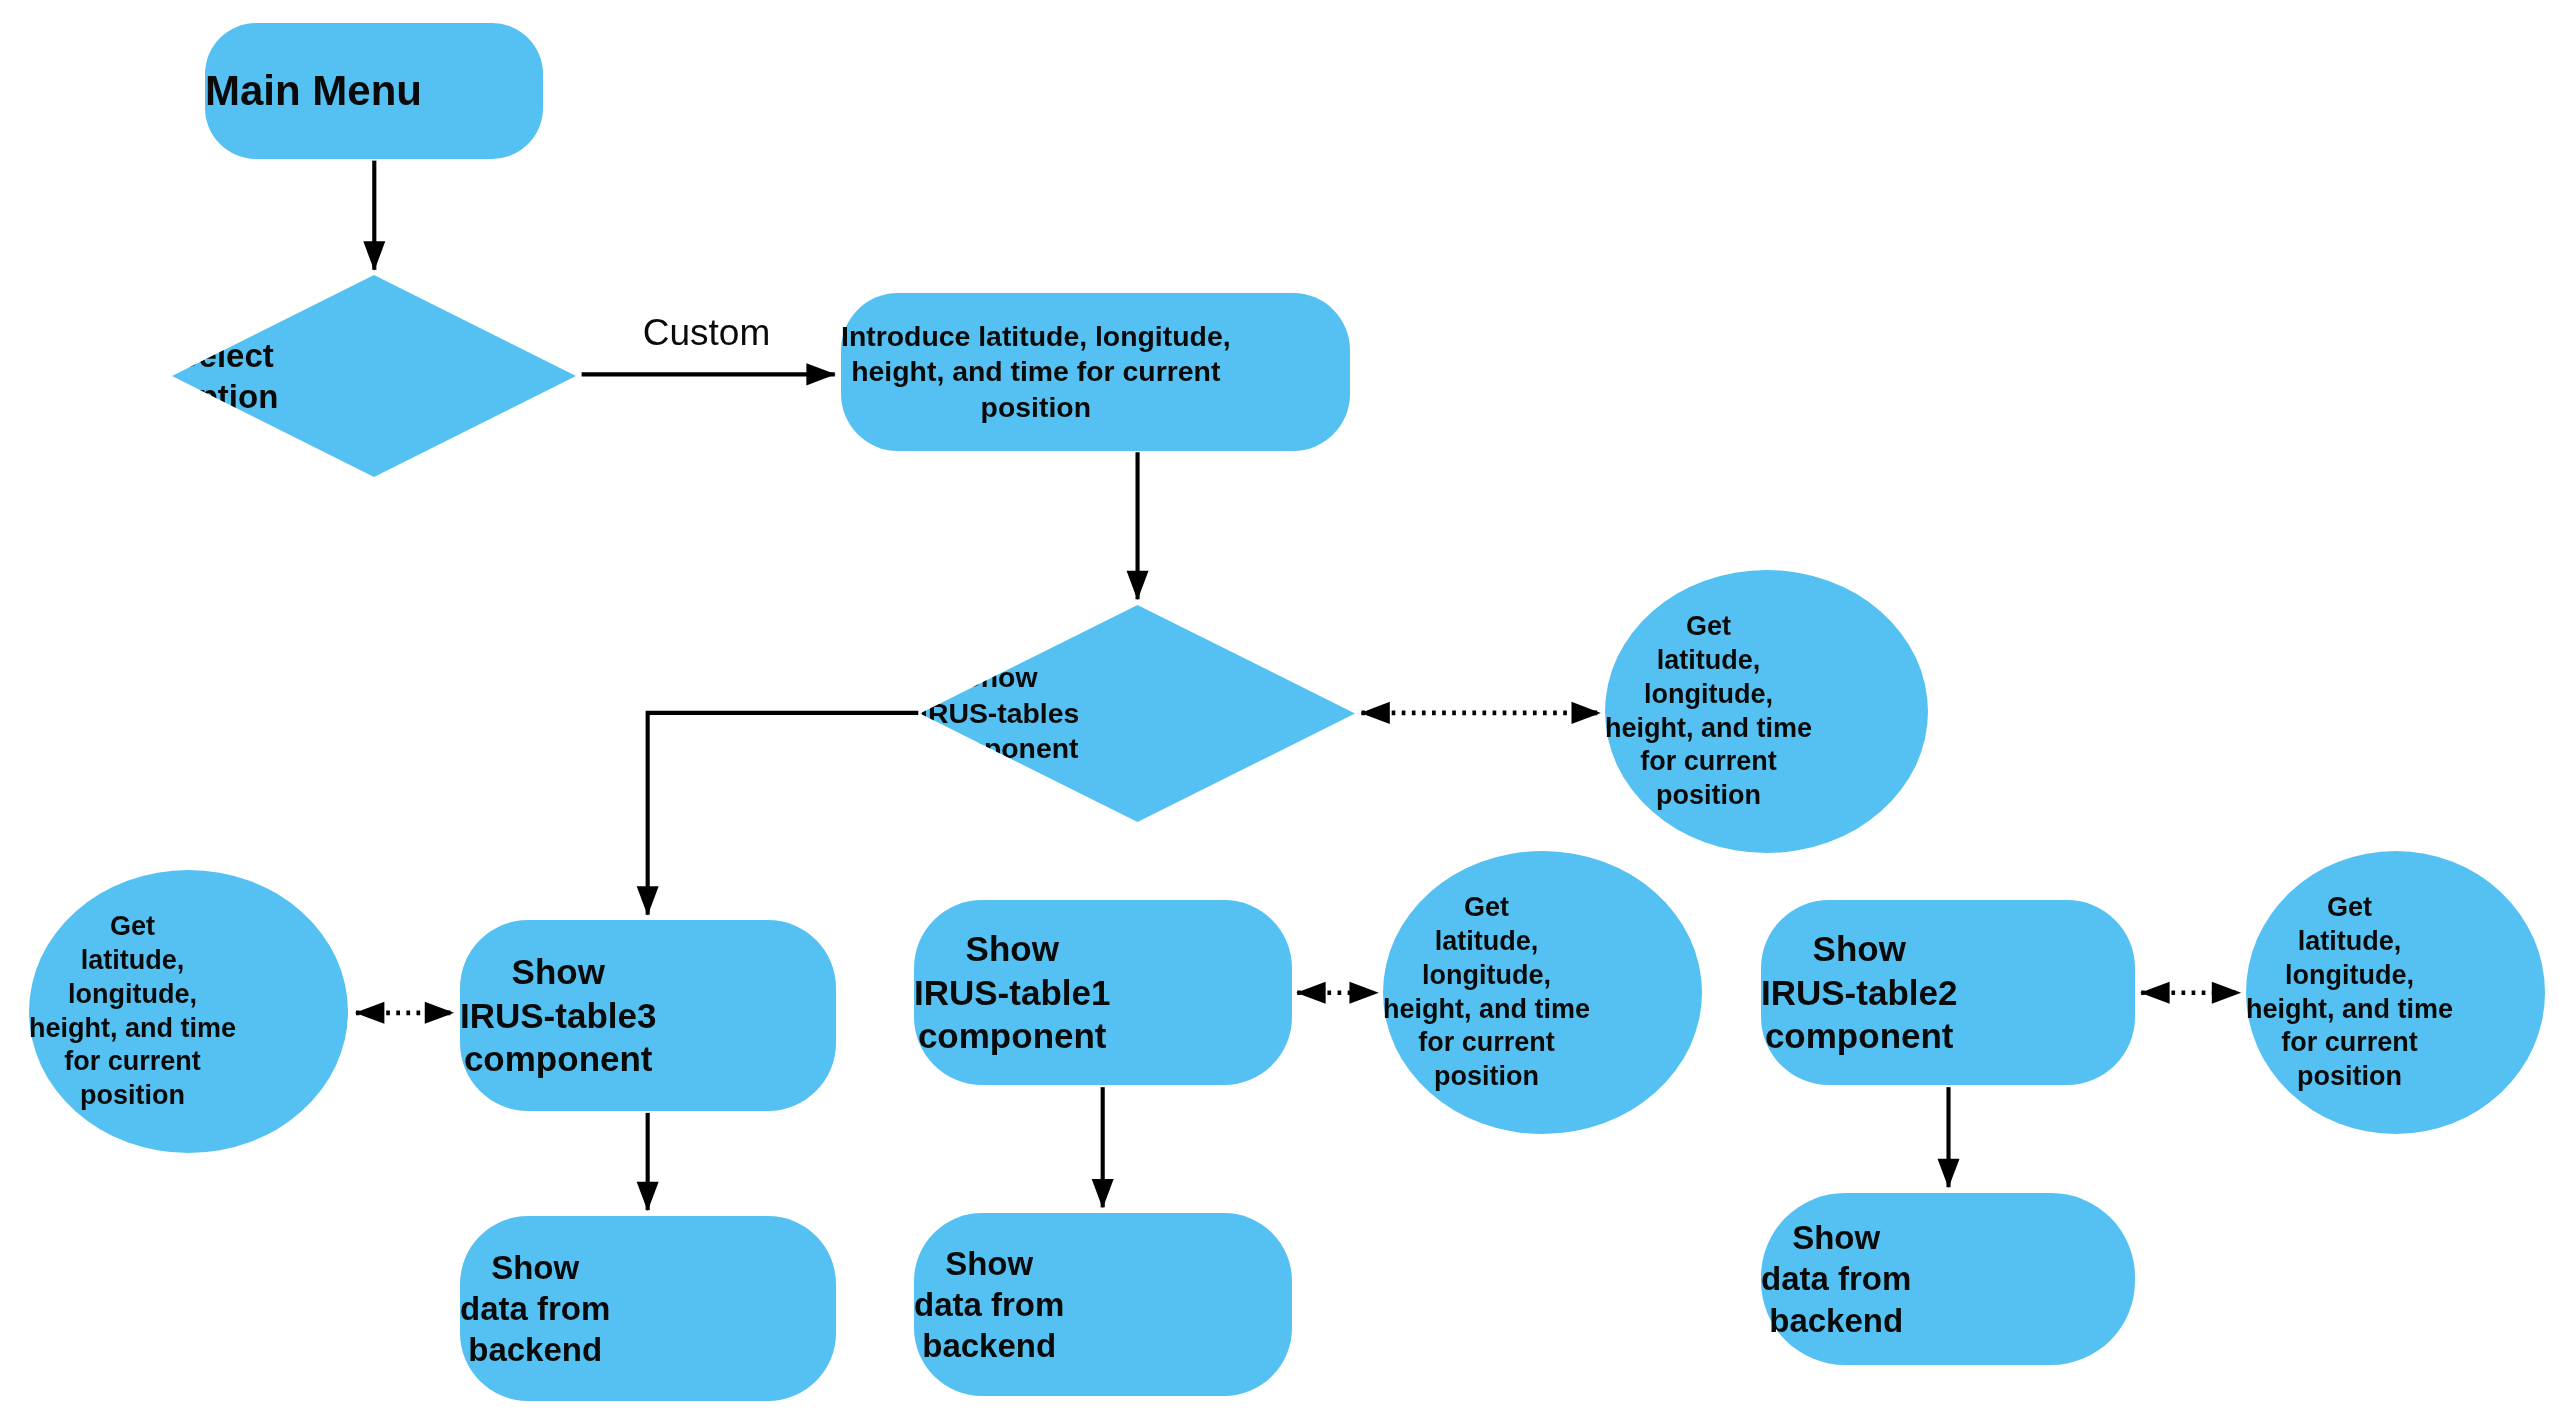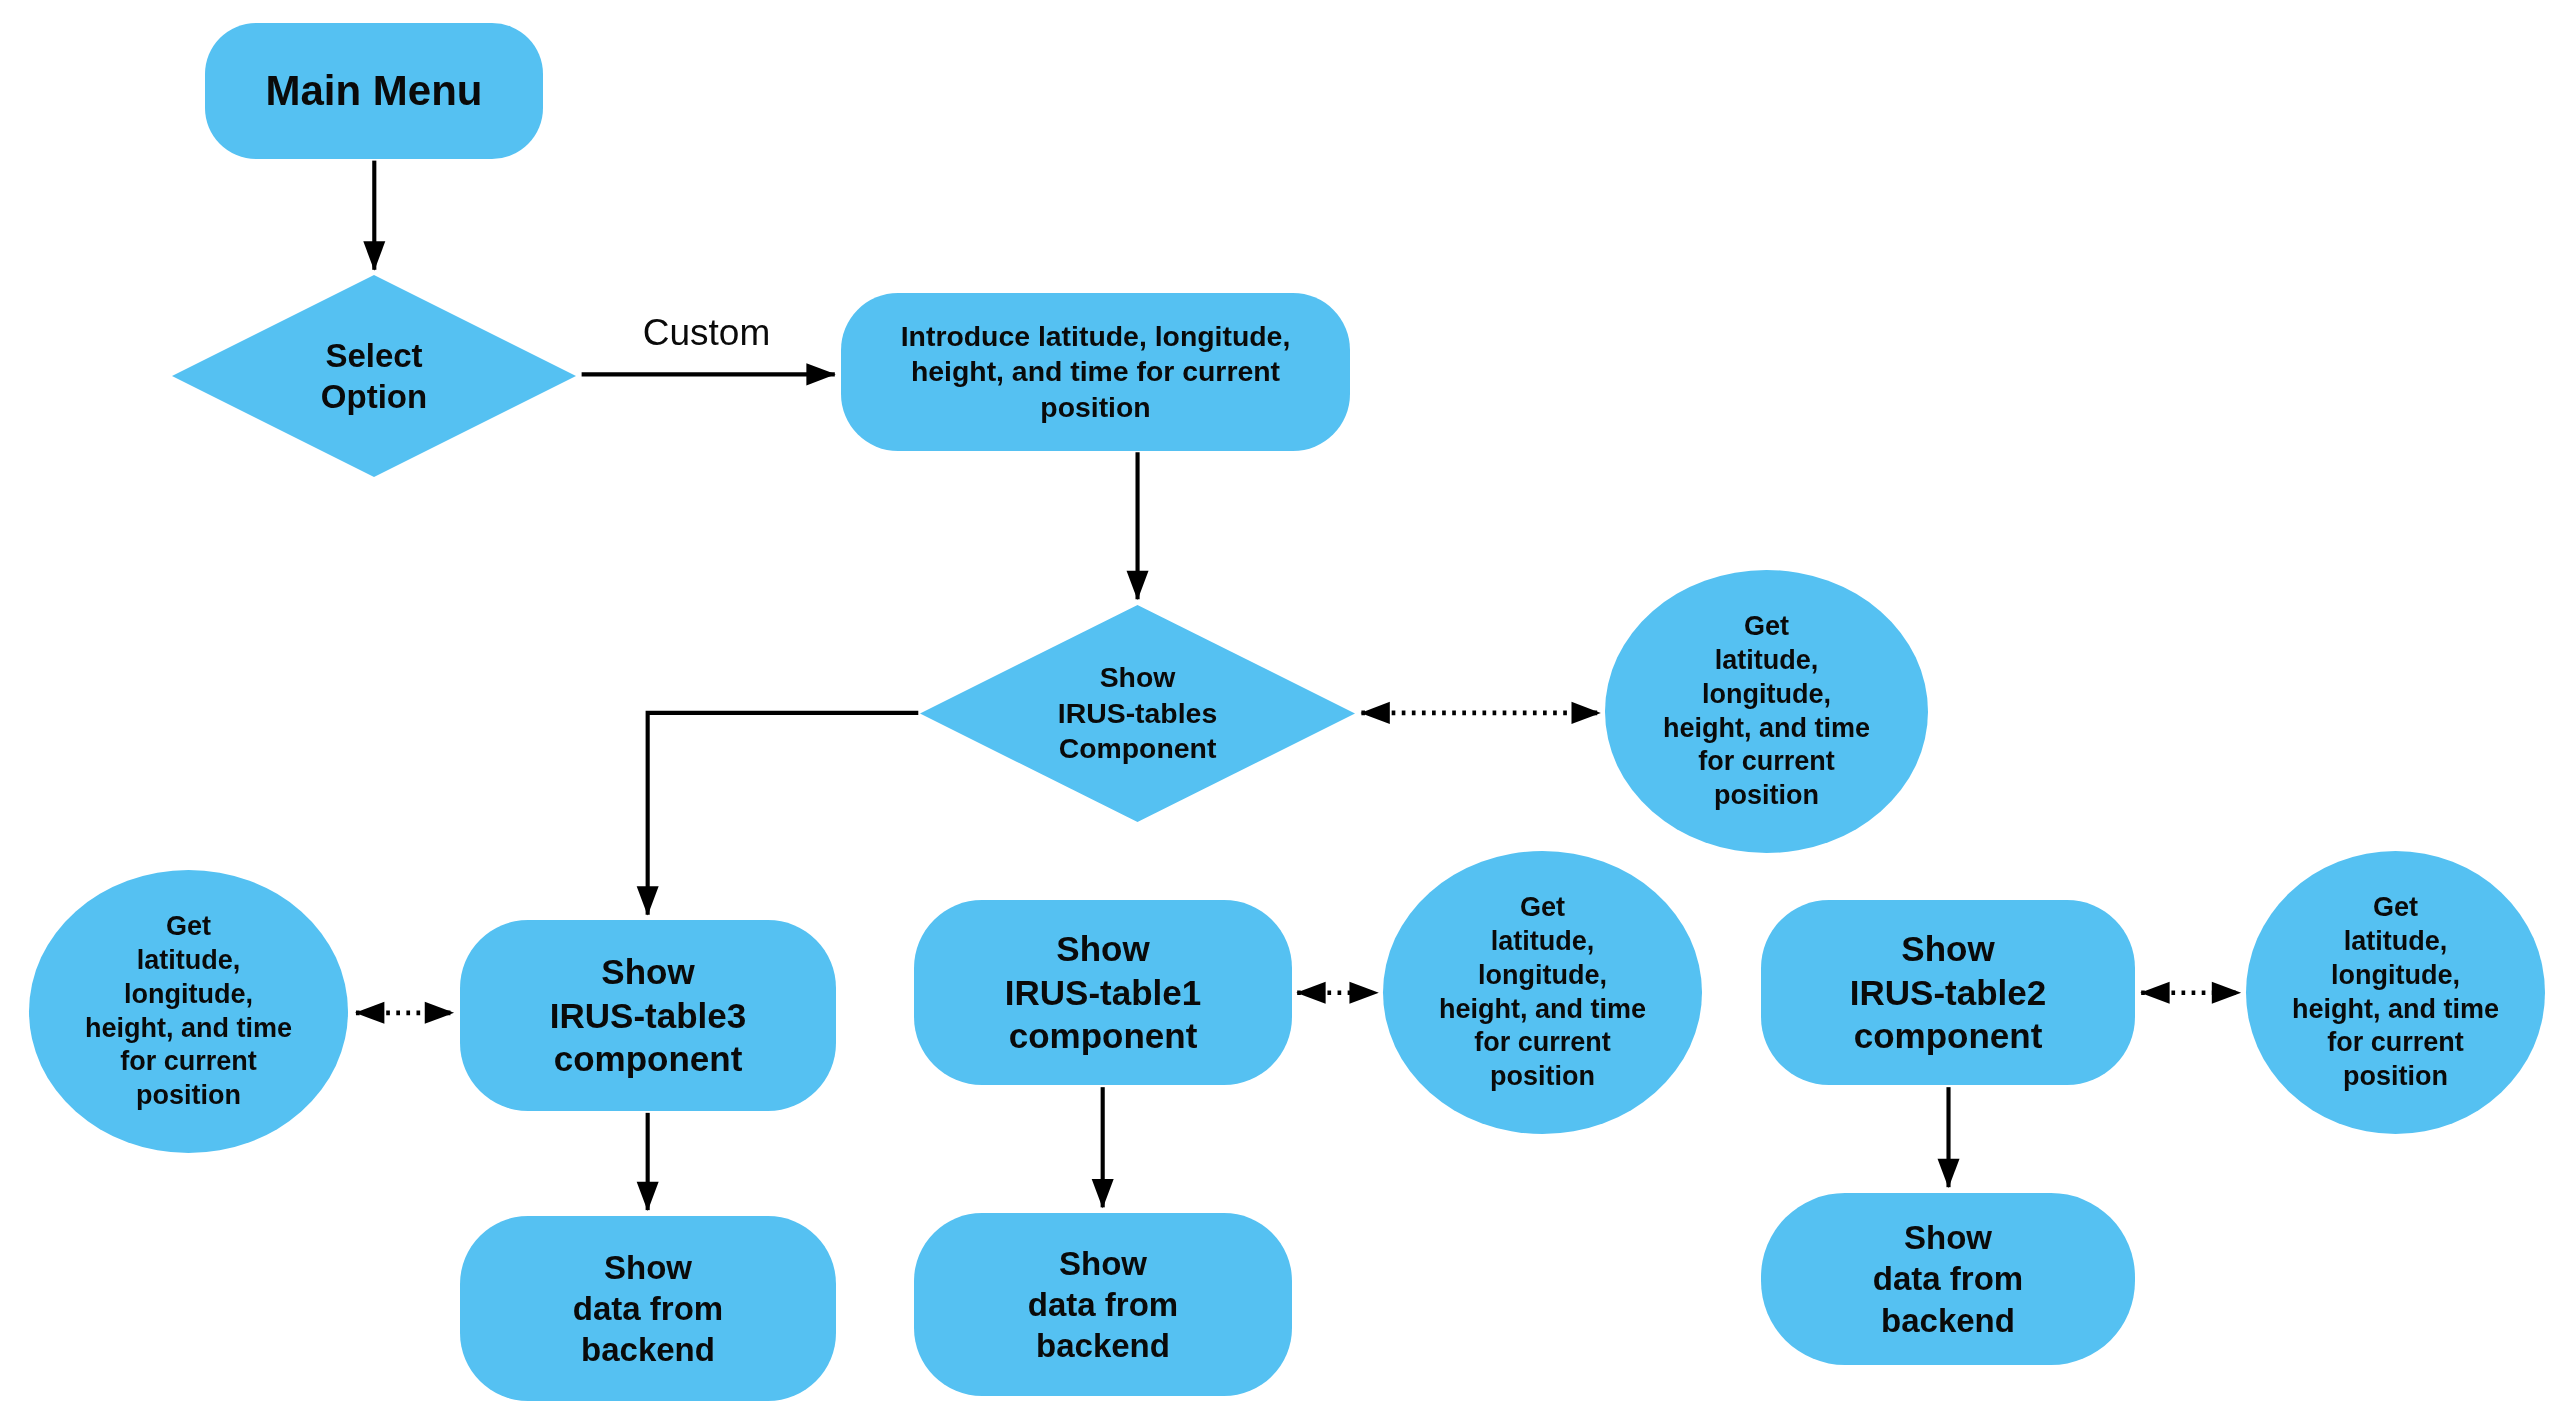--- a/index.html
+++ b/index.html
@@ -18,21 +18,21 @@
   }
   .edges{position:absolute;left:0;top:0;width:2576px;height:1412px;}
   .edge{stroke:var(--line-color);fill:none;}
   .edge.solid{stroke-width:4.5;}
   .edge.dotted{stroke-width:5;stroke-dasharray:4 7;}
   marker path{fill:var(--line-color);stroke:none;}
   .node{
     position:absolute;
     background:var(--node-fill);
     color:var(--text-color);
-    display:flex;align-items:center;justify-content:center;
+    display:flex;align-items:center;
     text-align:center;
     font-weight:700;
     white-space:pre-line;
     line-height:1.25;
     box-sizing:border-box;
   }
   .rect{border-radius:57px;}
   .ellipse{border-radius:50%;}
   .diamond{clip-path:polygon(50% 0%,100% 50%,50% 100%,0% 50%);}
   .edge-label{

